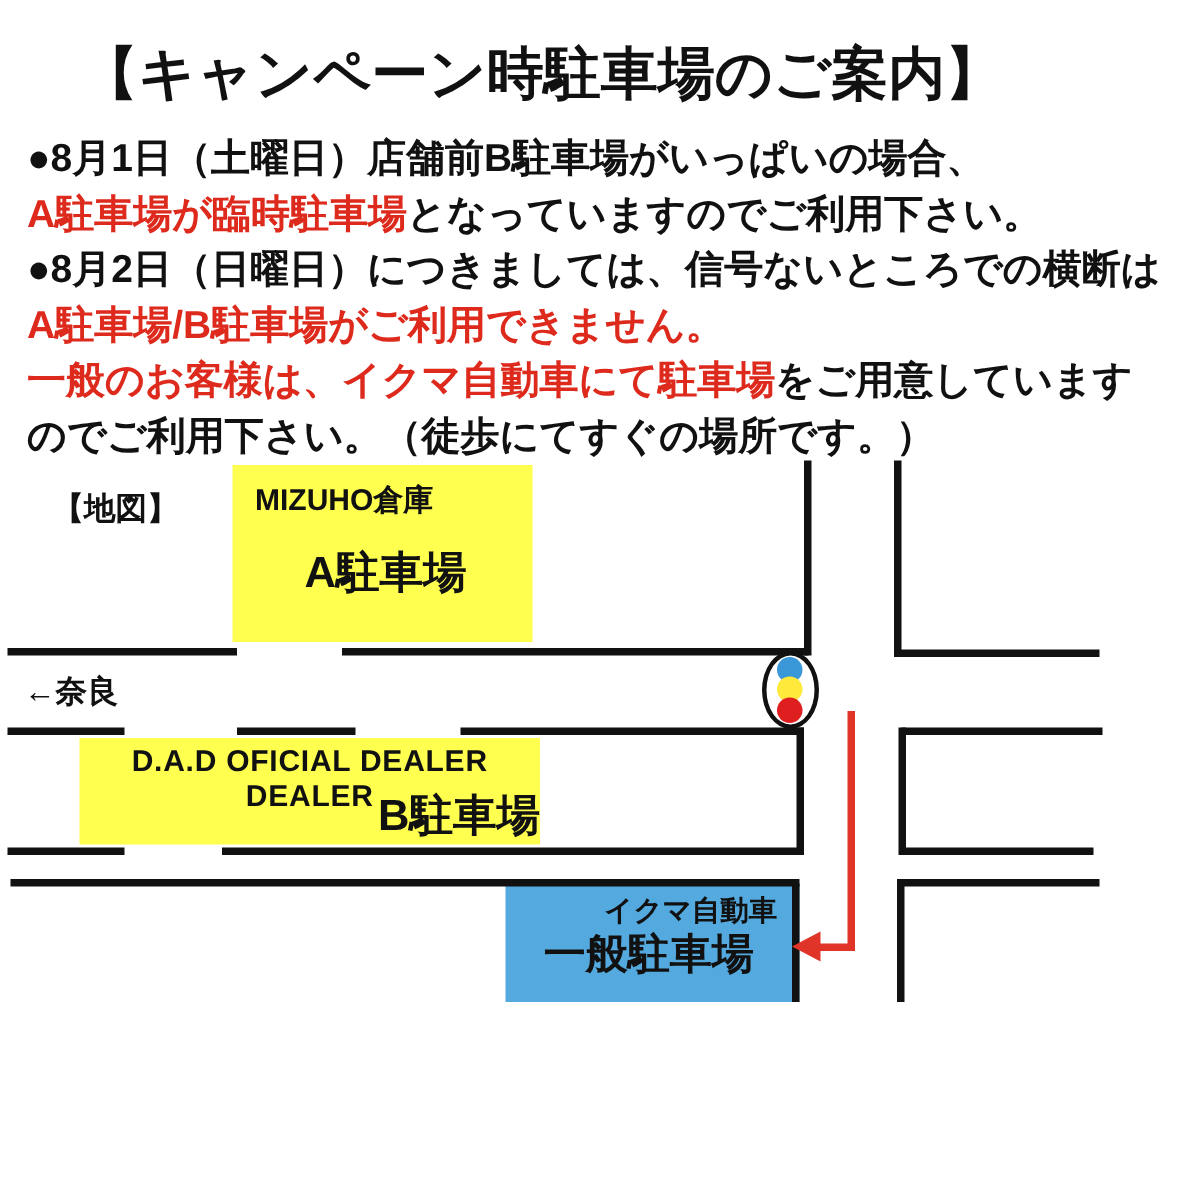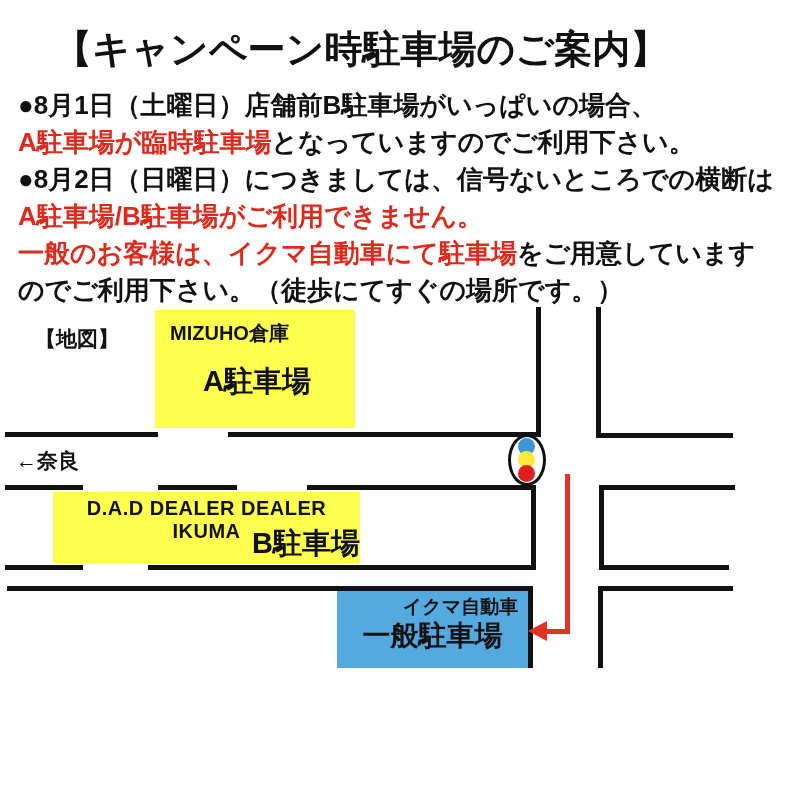--- a/index.html
+++ b/index.html
@@ -67,21 +67,21 @@
     <div><span>のでご利用下さい。（徒歩にてすぐの場所です。）</span></div>
   </div>
 
   <div class="abs map-label">【地図】</div>
 
   <div class="lot lot-a"></div>
   <div class="abs lot-a-bld">MIZUHO倉庫</div>
   <div class="abs lot-a-name">A駐車場</div>
 
   <div class="lot lot-b"></div>
-  <div class="abs lot-b-bld">D.A.D DEALER DEALER IKUMA</div>
+  <div class="abs lot-b-bld">D.A.D OFICIAL DEALER DEALER</div>
   <div class="abs lot-b-name">B駐車場</div>
 
   <div class="lot lot-g"></div>
   <div class="abs lot-g-bld">イクマ自動車</div>
   <div class="abs lot-g-name">一般駐車場</div>
 
   <div class="abs nara">←奈良</div>
 
   <div class="road" style="left:5px;   top:432px; width:153px; height:5px;"></div>
   <div class="road" style="left:228px; top:432px; width:311px; height:5px;"></div>

